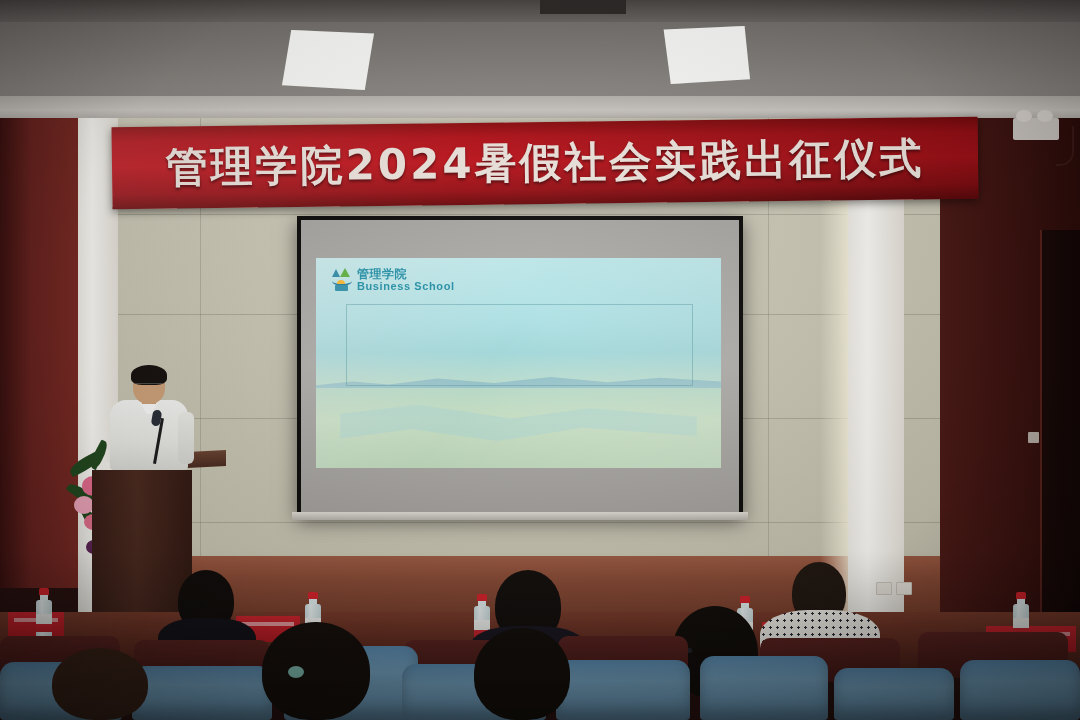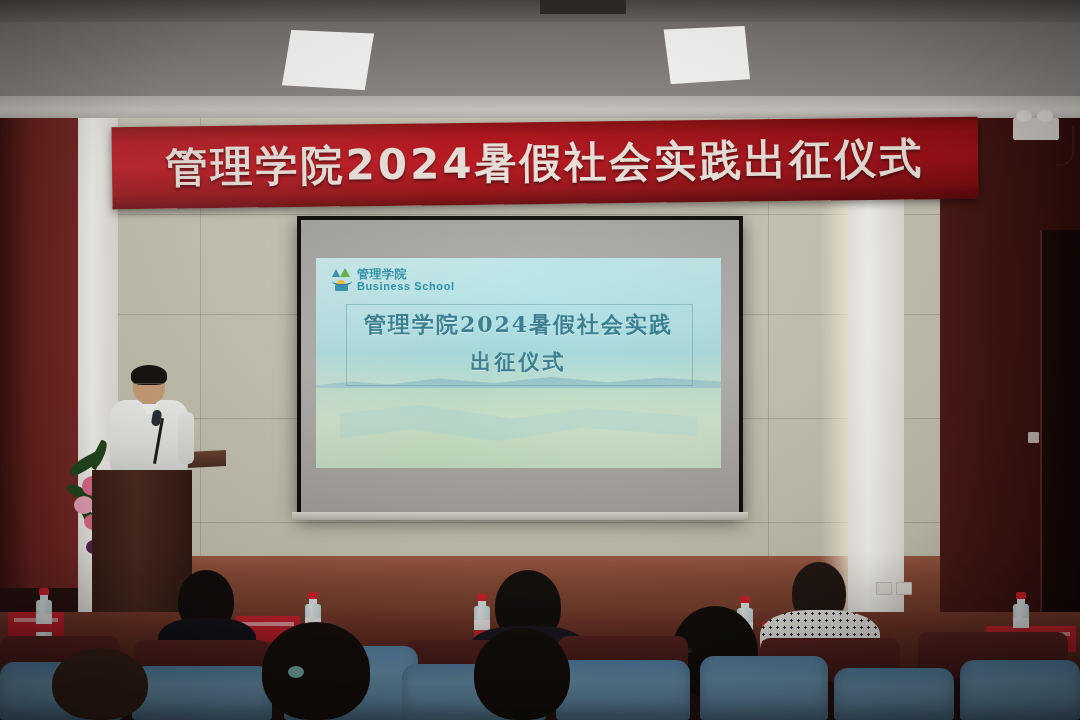--- a/index.html
+++ b/index.html
@@ -367,24 +367,20 @@
           <span class="sun"></span>
           <span class="base"></span>
       </span>
       <span class="logo-text">
         <span class="logo-cn">管理学院</span>
         <span class="logo-en">Business School</span>
       </span>
     </div>
 
     <div class="slide-box"></div>
-    <div class="slide-title">
-      <span class="l1">管理学院2024暑假社会实践</span>
-      <span class="l2">出征仪式</span>
-    </div>
   </div>
   <div class="screen-bottombar"></div>
 
   <div class="flowers">
     <div class="leaf" style="left:2px;  top:10px; width:34px;height:12px;transform:rotate(-28deg);"></div>
     <div class="leaf" style="left:18px; top:2px;  width:30px;height:10px;transform:rotate(-62deg);"></div>
     <div class="leaf" style="left:48px; top:0px;  width:30px;height:10px;transform:rotate(-86deg);"></div>
     <div class="leaf" style="left:70px; top:8px;  width:32px;height:11px;transform:rotate(28deg);"></div>
     <div class="leaf" style="left:86px; top:30px; width:30px;height:11px;transform:rotate(56deg);"></div>
     <div class="leaf" style="left:0px;  top:40px; width:30px;height:11px;transform:rotate(36deg);"></div>

